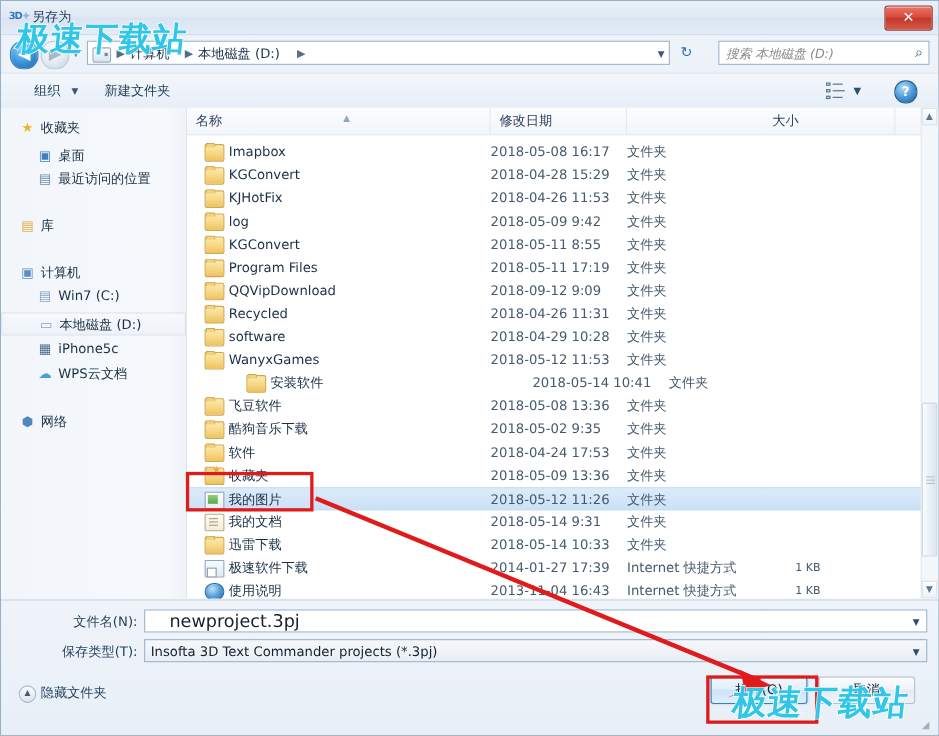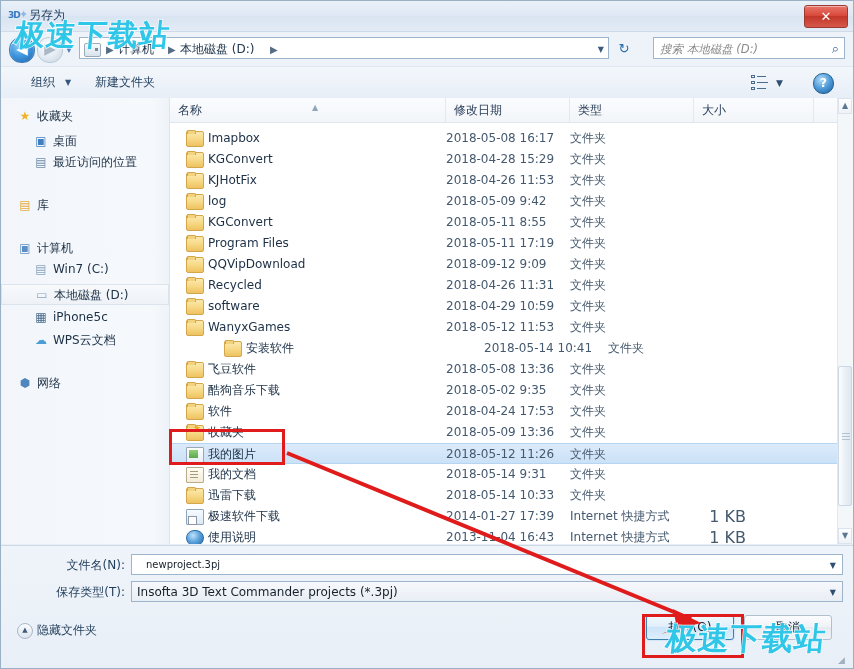--- a/index.html
+++ b/index.html
@@ -340,21 +340,21 @@
     line-height: 15px; white-space: nowrap;
   }
   .fr-type {
     position: absolute; left: 400px; top: 3px;
     font-size: 12px; color: #45596e;
     line-height: 15px; white-space: nowrap;
   }
   .fr-size {
     position: absolute; left: 524px; top: 3px;
     width: 52px; text-align: right;
-    font-size: 16px; color: #45596e;
+    font-size: 10px; color: #45596e;
     line-height: 15px; white-space: nowrap;
   }
 
   
   #scrollbar {
     position: absolute; right: 0; top: 0;
     width: 15px; height: 446px;
     background: #f4f7fa;
     border-left: 1px solid #e2e8ef;
     cursor: pointer;
@@ -401,22 +401,22 @@
   #label-filetype { left: 30px; top: 37px; width: 94px; }
   #filename-field {
     position: absolute; left: 130px; top: 8px;
     width: 712px; height: 21px;
     background: #ffffff;
     border: 1px solid #9cb4cc;
     box-sizing: border-box;
     cursor: text;
   }
   #filename-value {
-    position: absolute; left: 14px; top: 2px;
-    font-size: 10px; color: #15202b;
+    position: absolute; left: 22px; top: 2px;
+    font-size: 16px; color: #15202b;
     line-height: 16px; white-space: nowrap;
   }
   #filetype-field {
     position: absolute; left: 130px; top: 35px;
     width: 712px; height: 21px;
     background: linear-gradient(to bottom, #f6f8fb 0%, #e9eef5 100%);
     border: 1px solid #9cb4cc;
     box-sizing: border-box;
     cursor: pointer;
   }
@@ -612,23 +612,20 @@
 
     <div id="filelist">
       <div id="col-header">
         <div class="col-h" style="left:0; width:276px;">
           <span>名称</span>
           <div id="sort-marker">▲</div>
         </div>
         <div class="col-h" style="left:276px; width:124px;">
           <span>修改日期</span>
         </div>
-        <div class="col-h" style="left:400px; width:124px;">
-          <span>类型</span>
-        </div>
         <div class="col-h" style="left:524px; width:120px;">
           <span>大小</span>
         </div>
         <div class="col-h" style="left:644px; width:39px; border-right:none;"></div>
       </div>
 
       <div id="rows-viewport">
           <div class="frow" style="top: 6px;">
             <div class="fr-icon ico-folder"></div>
             <div class="fr-name">Imapbox</div>
@@ -681,21 +678,21 @@
           <div class="frow" style="top: 153px;">
             <div class="fr-icon ico-folder"></div>
             <div class="fr-name">Recycled</div>
             <div class="fr-date">2018-04-26 11:31</div>
             <div class="fr-type">文件夹</div>
             <div class="fr-size"></div>
           </div>
           <div class="frow" style="top: 174px;">
             <div class="fr-icon ico-folder"></div>
             <div class="fr-name">software</div>
-            <div class="fr-date">2018-04-29 10:59</div>
+            <div class="fr-date">2018-04-29 10:28</div>
             <div class="fr-type">文件夹</div>
             <div class="fr-size"></div>
           </div>
           <div class="frow" style="top: 195px;">
             <div class="fr-icon ico-folder"></div>
             <div class="fr-name">WanyxGames</div>
             <div class="fr-date">2018-05-12 11:53</div>
             <div class="fr-type">文件夹</div>
             <div class="fr-size"></div>
           </div>

